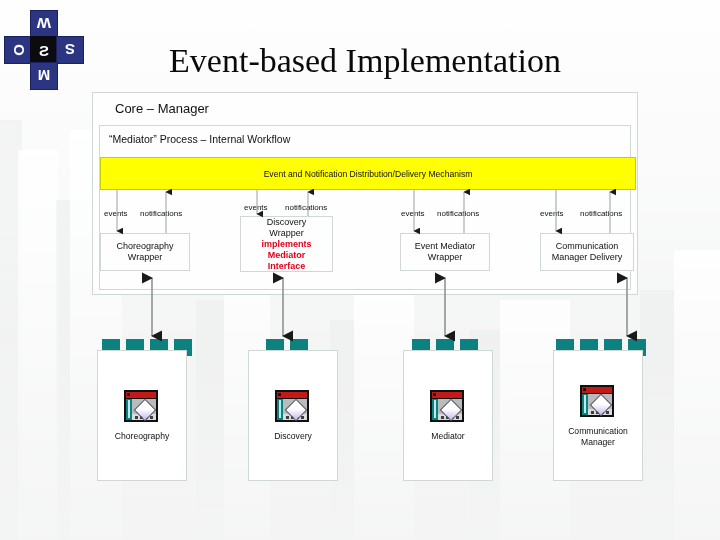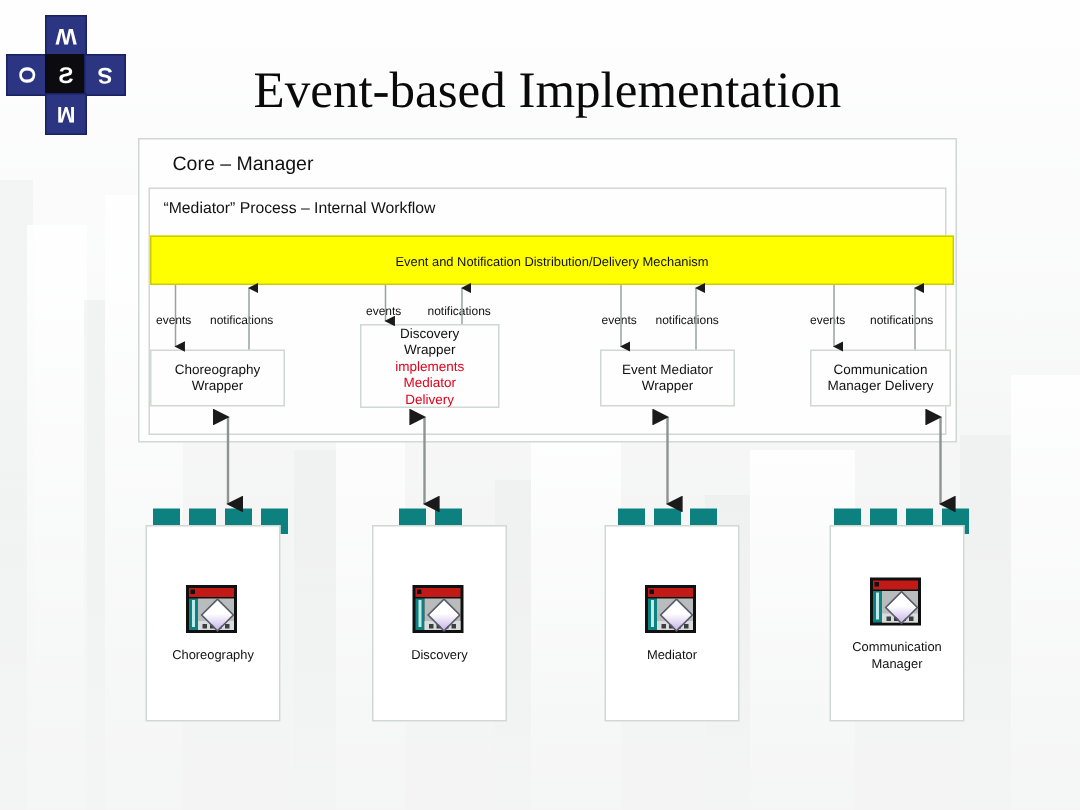--- a/index.html
+++ b/index.html
@@ -64,21 +64,21 @@
     font-size:8.6px;color:#111;
   }
 
   
   .wrapper{
     position:absolute;background:#fefefe;border:1px solid #cfd8d2;
     box-sizing:border-box;text-align:center;
     font-size:9px;color:#111;line-height:11px;
     display:flex;flex-direction:column;align-items:center;justify-content:center;
   }
-  .wrapper .redline{color:#e2001a;font-weight:normal;}
+  .wrapper .redline{color:#e2001a;font-weight:bold;}
 
   .edgelabel{position:absolute;font-size:8px;color:#111;white-space:nowrap;}
 
   
   .card{
     position:absolute;background:#ffffff;border:1px solid #cfd8d2;box-sizing:border-box;
   }
   .tab{position:absolute;background:#0d8080;width:18px;height:17px;}
   .card-label{
     position:absolute;left:0;right:0;text-align:center;
@@ -148,21 +148,21 @@
 <div class="wrapper" style="left:100px;top:233px;width:90px;height:38px;">
   <div>Choreography</div>
   <div>Wrapper</div>
 </div>
 
 <div class="wrapper" style="left:240px;top:216px;width:93px;height:56px;">
   <div>Discovery</div>
   <div>Wrapper</div>
   <div class="redline">implements</div>
   <div class="redline">Mediator</div>
-  <div class="redline">Delivery</div>
+  <div class="redline">Interface</div>
 </div>
 
 <div class="wrapper" style="left:400px;top:233px;width:90px;height:38px;">
   <div>Event Mediator</div>
   <div>Wrapper</div>
 </div>
 
 <div class="wrapper" style="left:540px;top:233px;width:94px;height:38px;">
   <div>Communication</div>
   <div>Manager Delivery</div>

